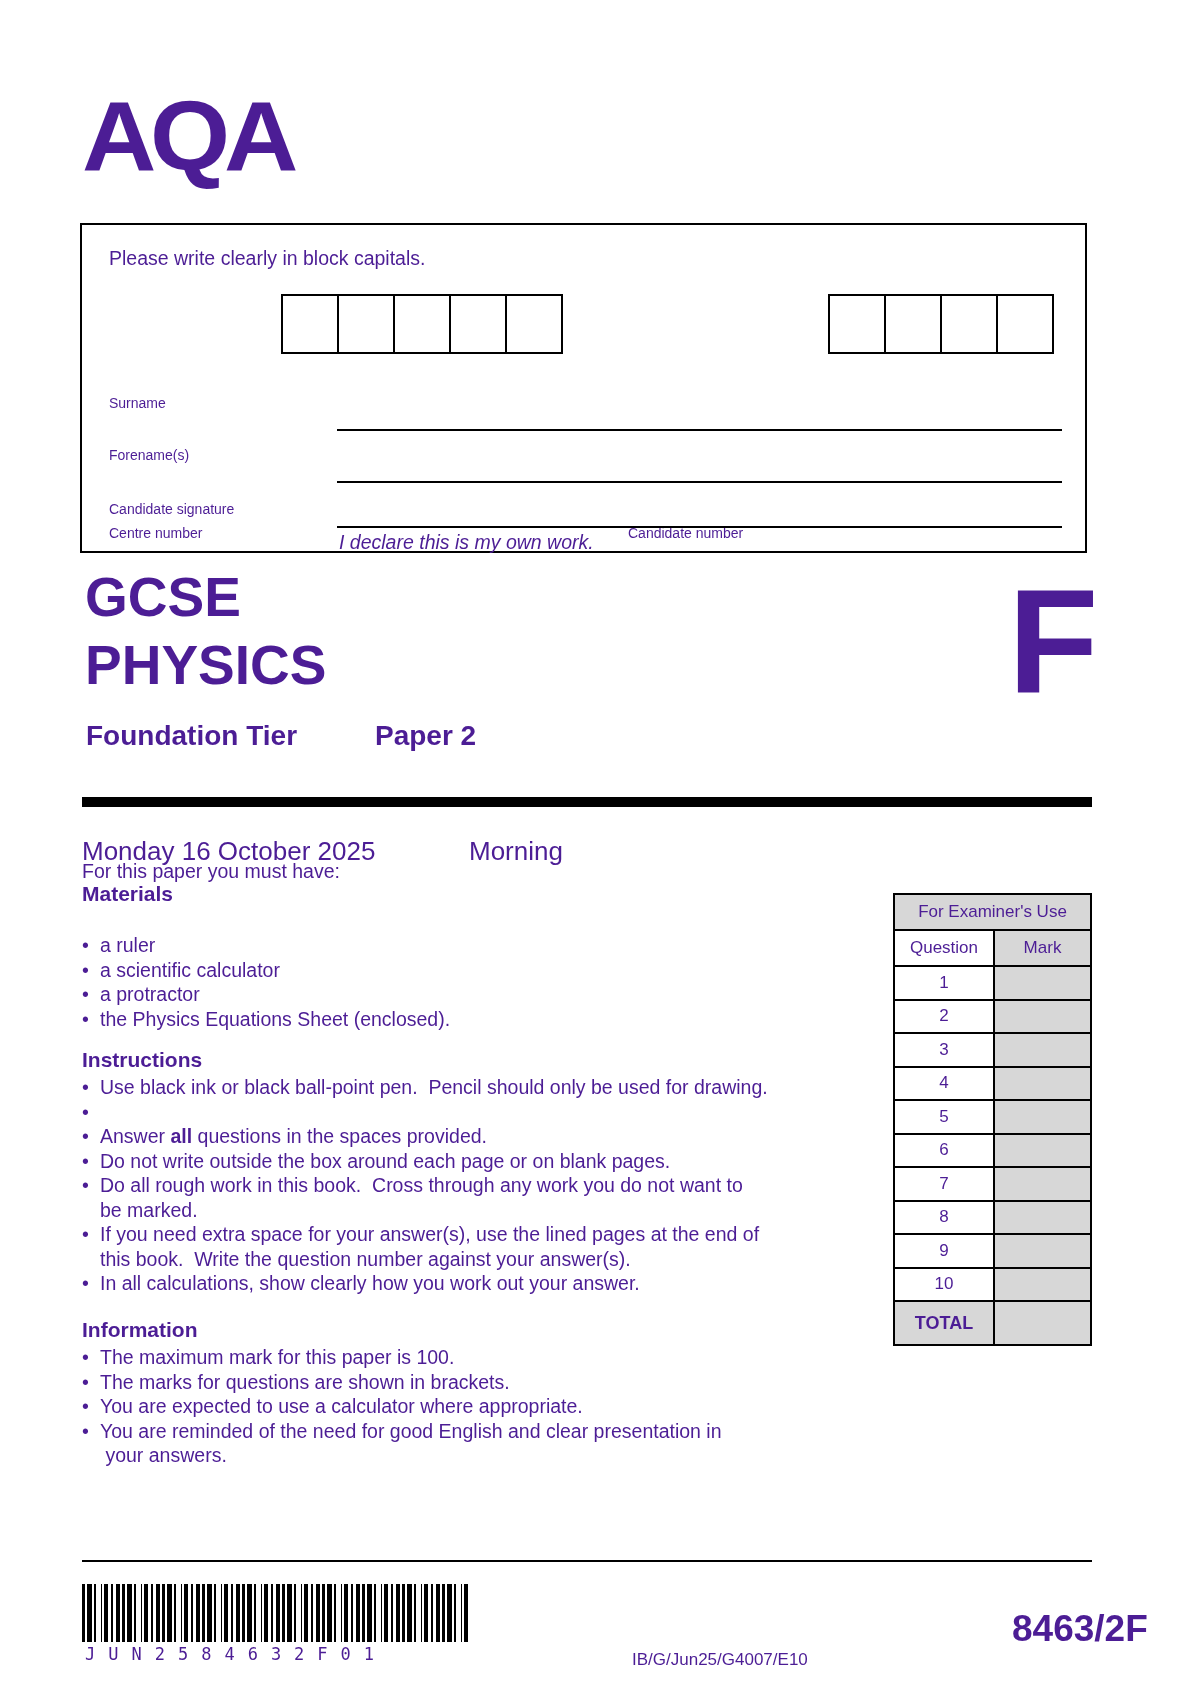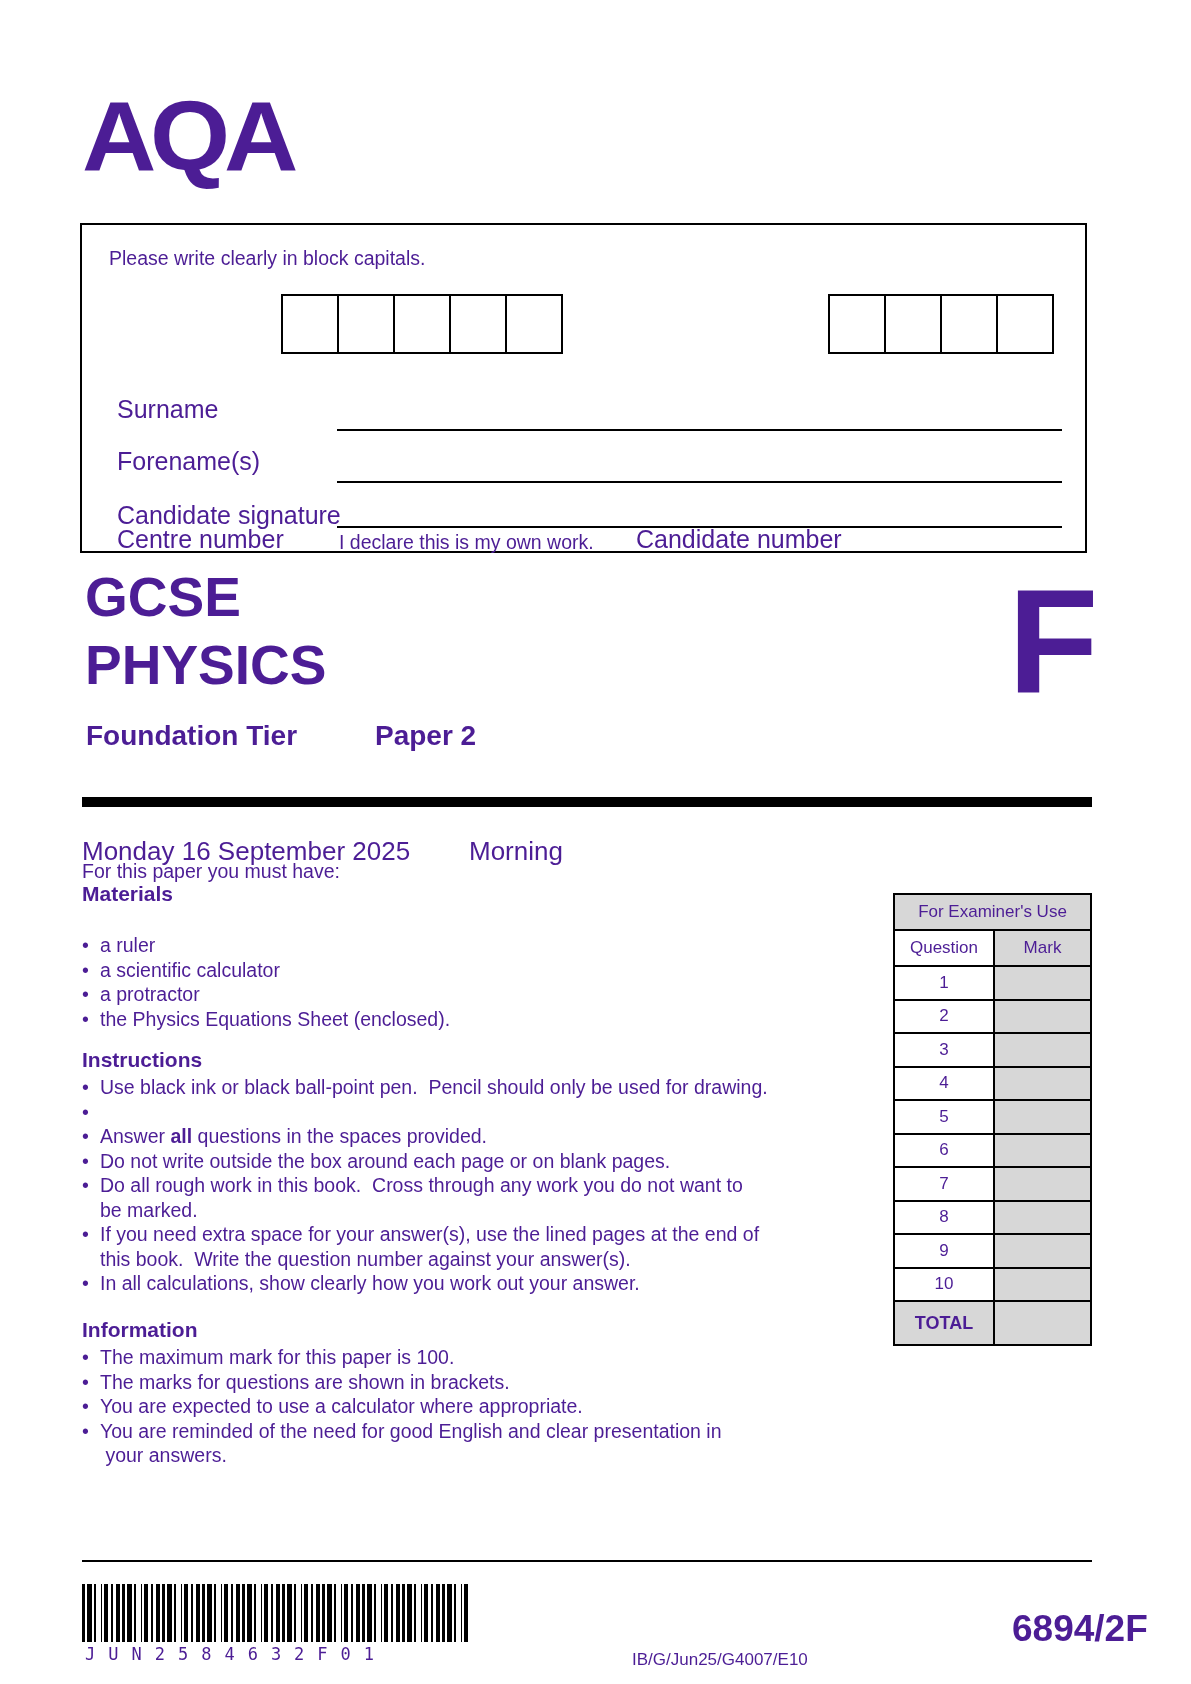--- a/index.html
+++ b/index.html
@@ -6,26 +6,26 @@
   #page{position:relative;width:1191px;height:1684px;background:#ffffff;margin:0 auto;
         font-family:"Liberation Sans",sans-serif;color:#4c1d95;overflow:hidden;}
 
   
   .logo{position:absolute;left:82px;top:86px;font-size:99px;font-weight:700;
         letter-spacing:-6px;line-height:1;transform:scaleX(1.04);transform-origin:left top;}
 
   
   .cand-box{position:absolute;left:80px;top:223px;width:1003px;height:326px;border:2px solid #000;}
   .cand-note{position:absolute;left:27px;top:22px;font-size:19.5px;}
-  .cand-label{position:absolute;font-size:25px;margin-left:8px;}
+  .cand-label{position:absolute;font-size:14px;}
   .cellrow{position:absolute;display:flex;}
   .cell{width:54px;height:56px;border:2px solid #000;margin-left:-2px;background:#fff;}
   .cell:first-child{margin-left:0;}
   .wline{position:absolute;height:2px;background:#000;}
-  .declare{position:absolute;font-size:19.5px;}
+  .declare{position:absolute;font-size:19.5px;font-style:italic;}
 
   
   .t-qual{position:absolute;left:85px;top:570px;font-size:55px;font-weight:700;line-height:1;letter-spacing:0px;}
   .t-subj{position:absolute;left:85px;top:638px;font-size:55px;font-weight:700;line-height:1;}
   .t-letter{position:absolute;left:1008px;top:568px;width:90px;text-align:center;
             font-size:148px;font-weight:700;line-height:1;}
   .t-tier{position:absolute;left:86px;top:720px;font-size:28px;font-weight:700;}
   .t-paper{position:absolute;left:375px;top:720px;font-size:28px;font-weight:700;}
 
   .thick-rule{position:absolute;left:82px;top:797px;width:1010px;height:10px;background:#000;}
@@ -111,21 +111,21 @@
   </div>
 
   <div class="t-qual">GCSE</div>
   <div class="t-subj">PHYSICS</div>
   <div class="t-letter">F</div>
   <div class="t-tier">Foundation Tier</div>
   <div class="t-paper">Paper 2</div>
 
   <div class="thick-rule"></div>
 
-  <div class="sess sess-date">Monday 16 September 2025</div>
+  <div class="sess sess-date">Monday 16 October 2025</div>
   <div class="sess sess-tod">Morning</div>
 
   <div class="heading" style="top:882px;">Materials</div>
   <div class="bodyline" style="top:860px;">For this paper you must have:</div>
   <div class="blist" style="top:933px;">
       <div class="bitem">
         <span class="bullet">•</span>
         <span class="btext">a ruler</span>
       </div>
       <div class="bitem">
@@ -244,15 +244,15 @@
     <div class="ex-total">
       <div class="ex-c1 shade" style="background: rgb(215, 215, 215);">TOTAL</div>
       <div class="ex-c2 shade" style="background: rgb(215, 215, 215);"></div>
     </div>
   </div>
 
   <div class="thin-rule"></div>
   <div class="barcode"></div>
   <div class="barcode-text">JUN2584632F01</div>
   <div class="imprint">IB/G/Jun25/G4007/E10</div>
-  <div class="paper-code">6894/2F</div>
+  <div class="paper-code">8463/2F</div>
 
 </div>
 
 </body></html>

